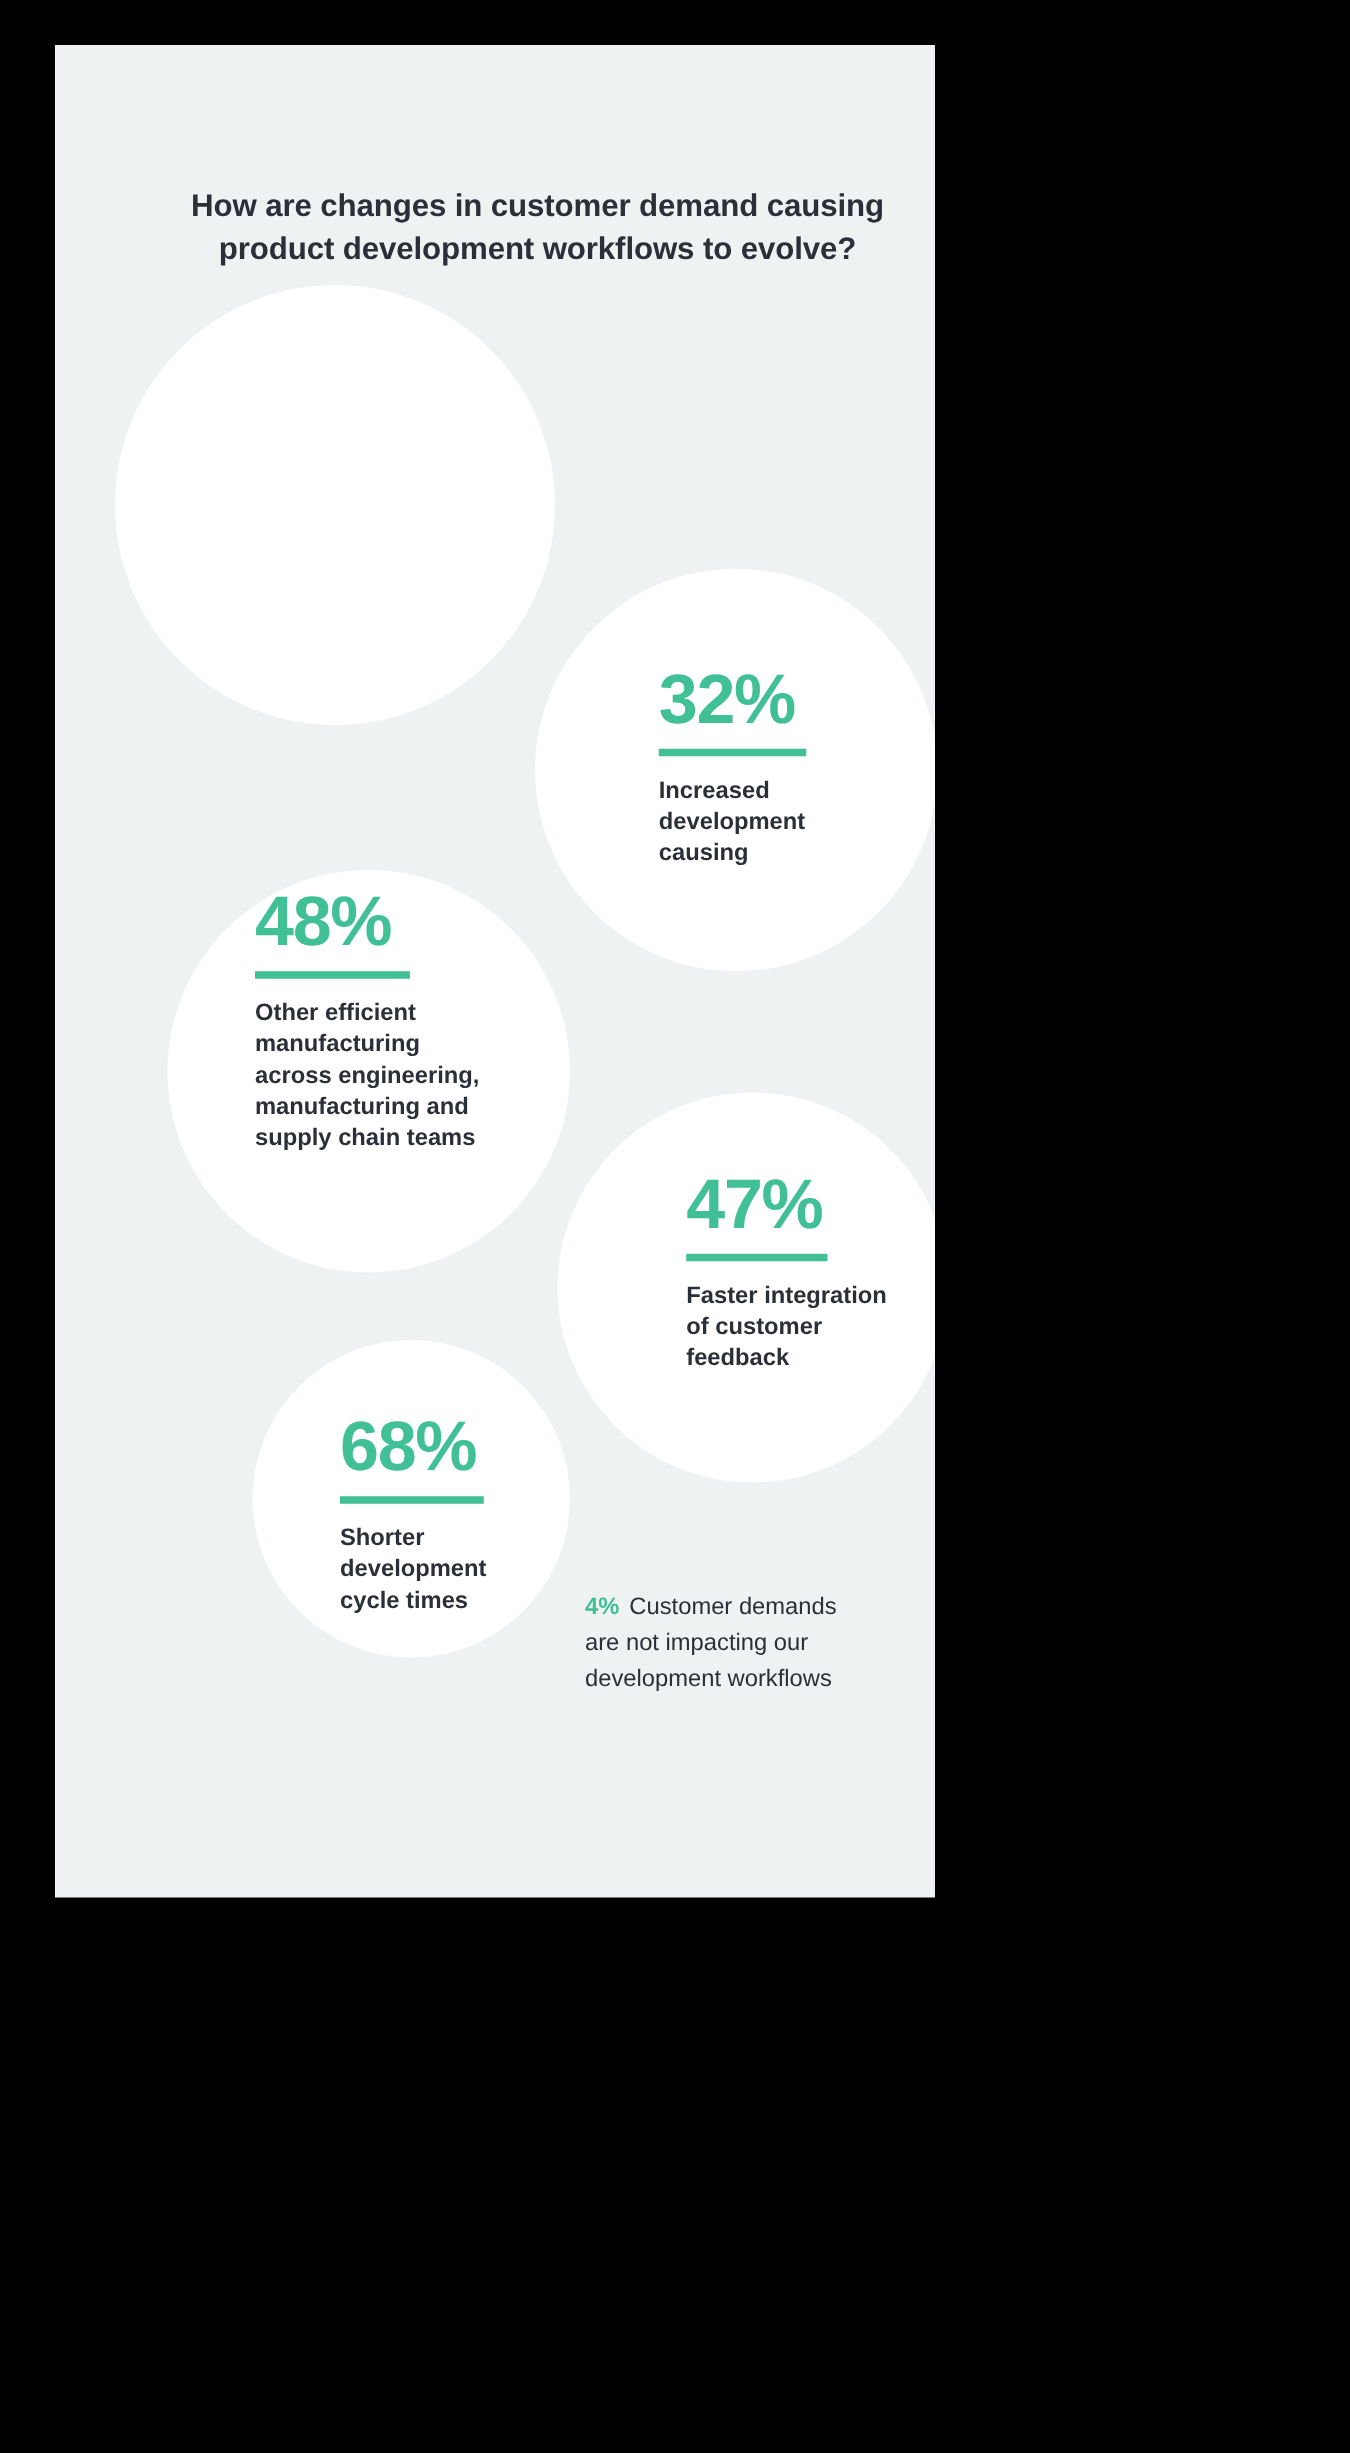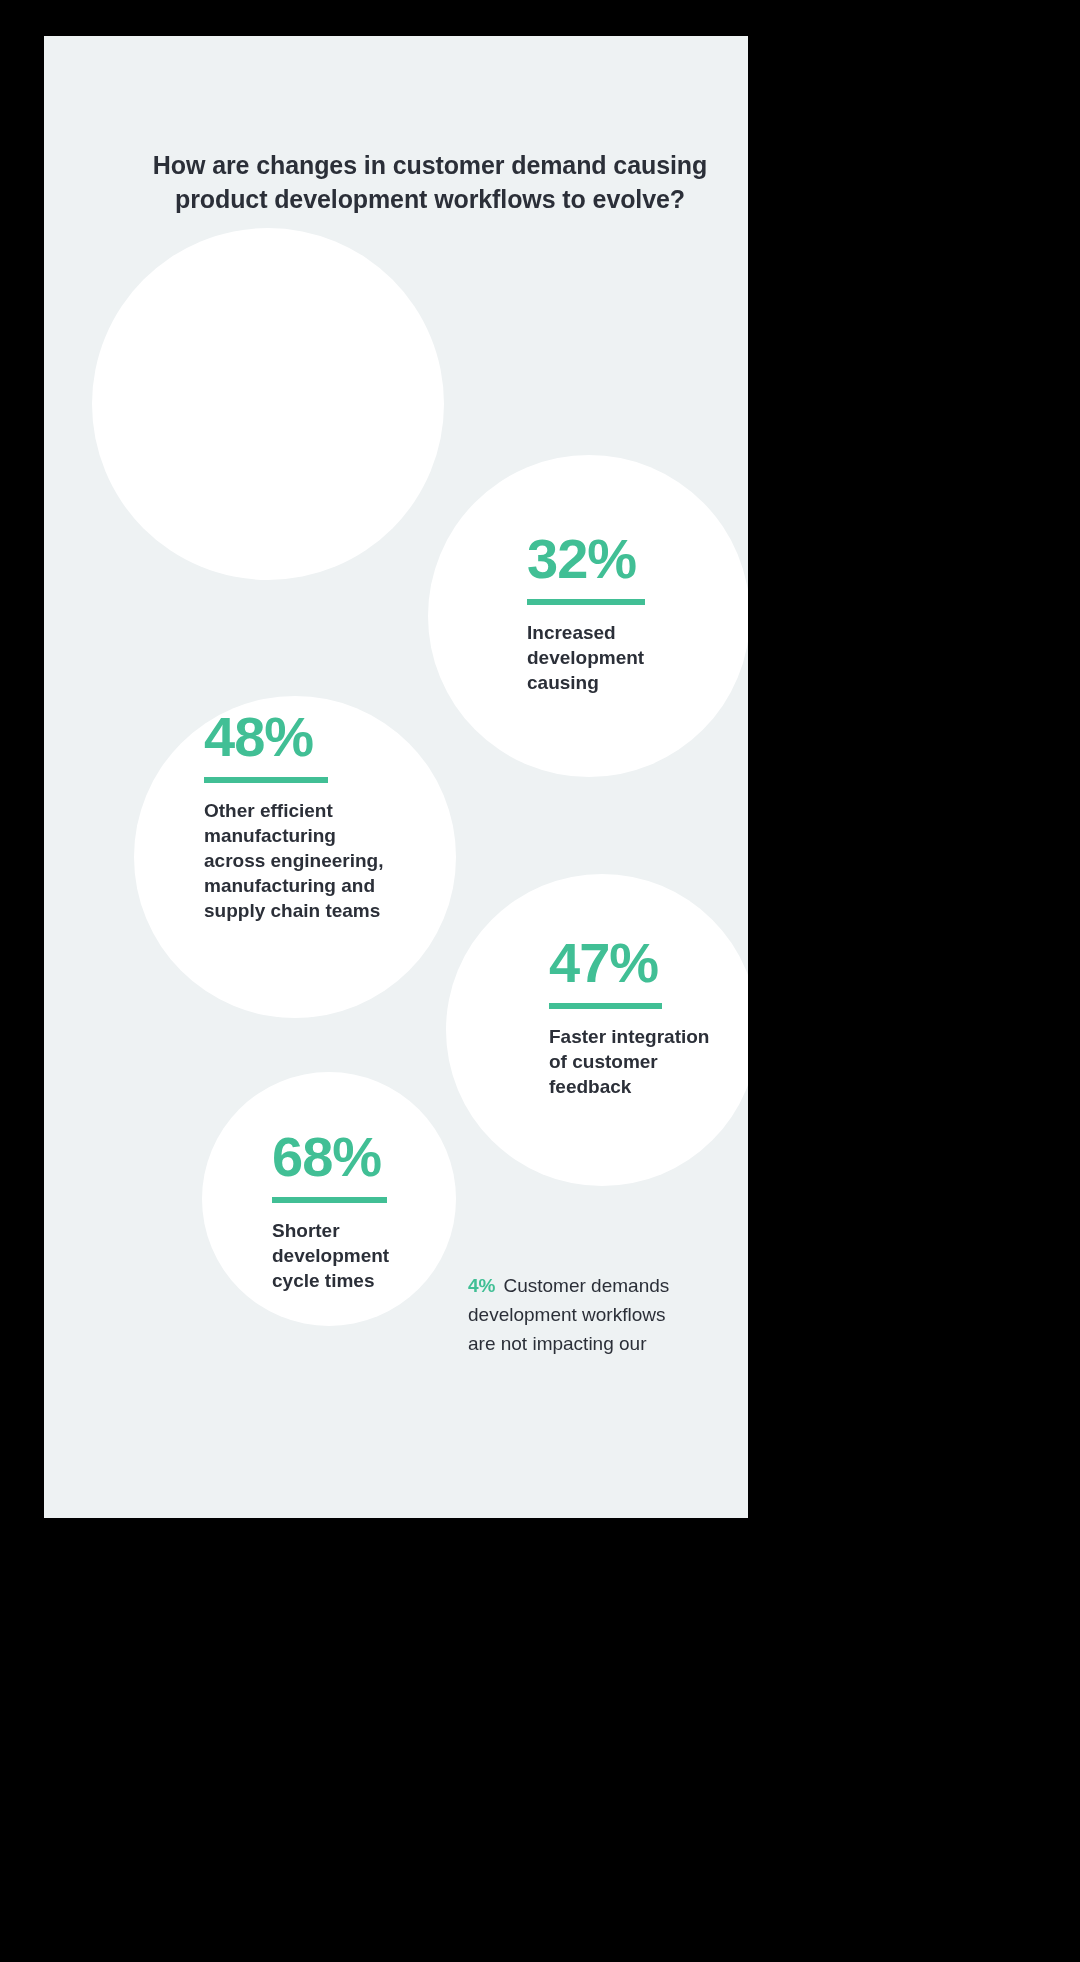--- a/index.html
+++ b/index.html
@@ -168,18 +168,18 @@
     <div class="label">
       <span class="lline">Shorter</span>
       <span class="lline">development</span>
       <span class="lline">cycle times</span>
     </div>
   </div>
 
   <div id="footer">
     <div class="foot-row">
       <span class="foot-pct">4%</span><span class="foot-text">Customer demands</span>
+      <span class="lline" style="display:block;">are not impacting our</span>
       <span class="lline" style="display:block;">development workflows</span>
-      <span class="lline" style="display:block;">are not impacting our</span>
     </div>
   </div>
 
 </div>
 
 </body></html>

